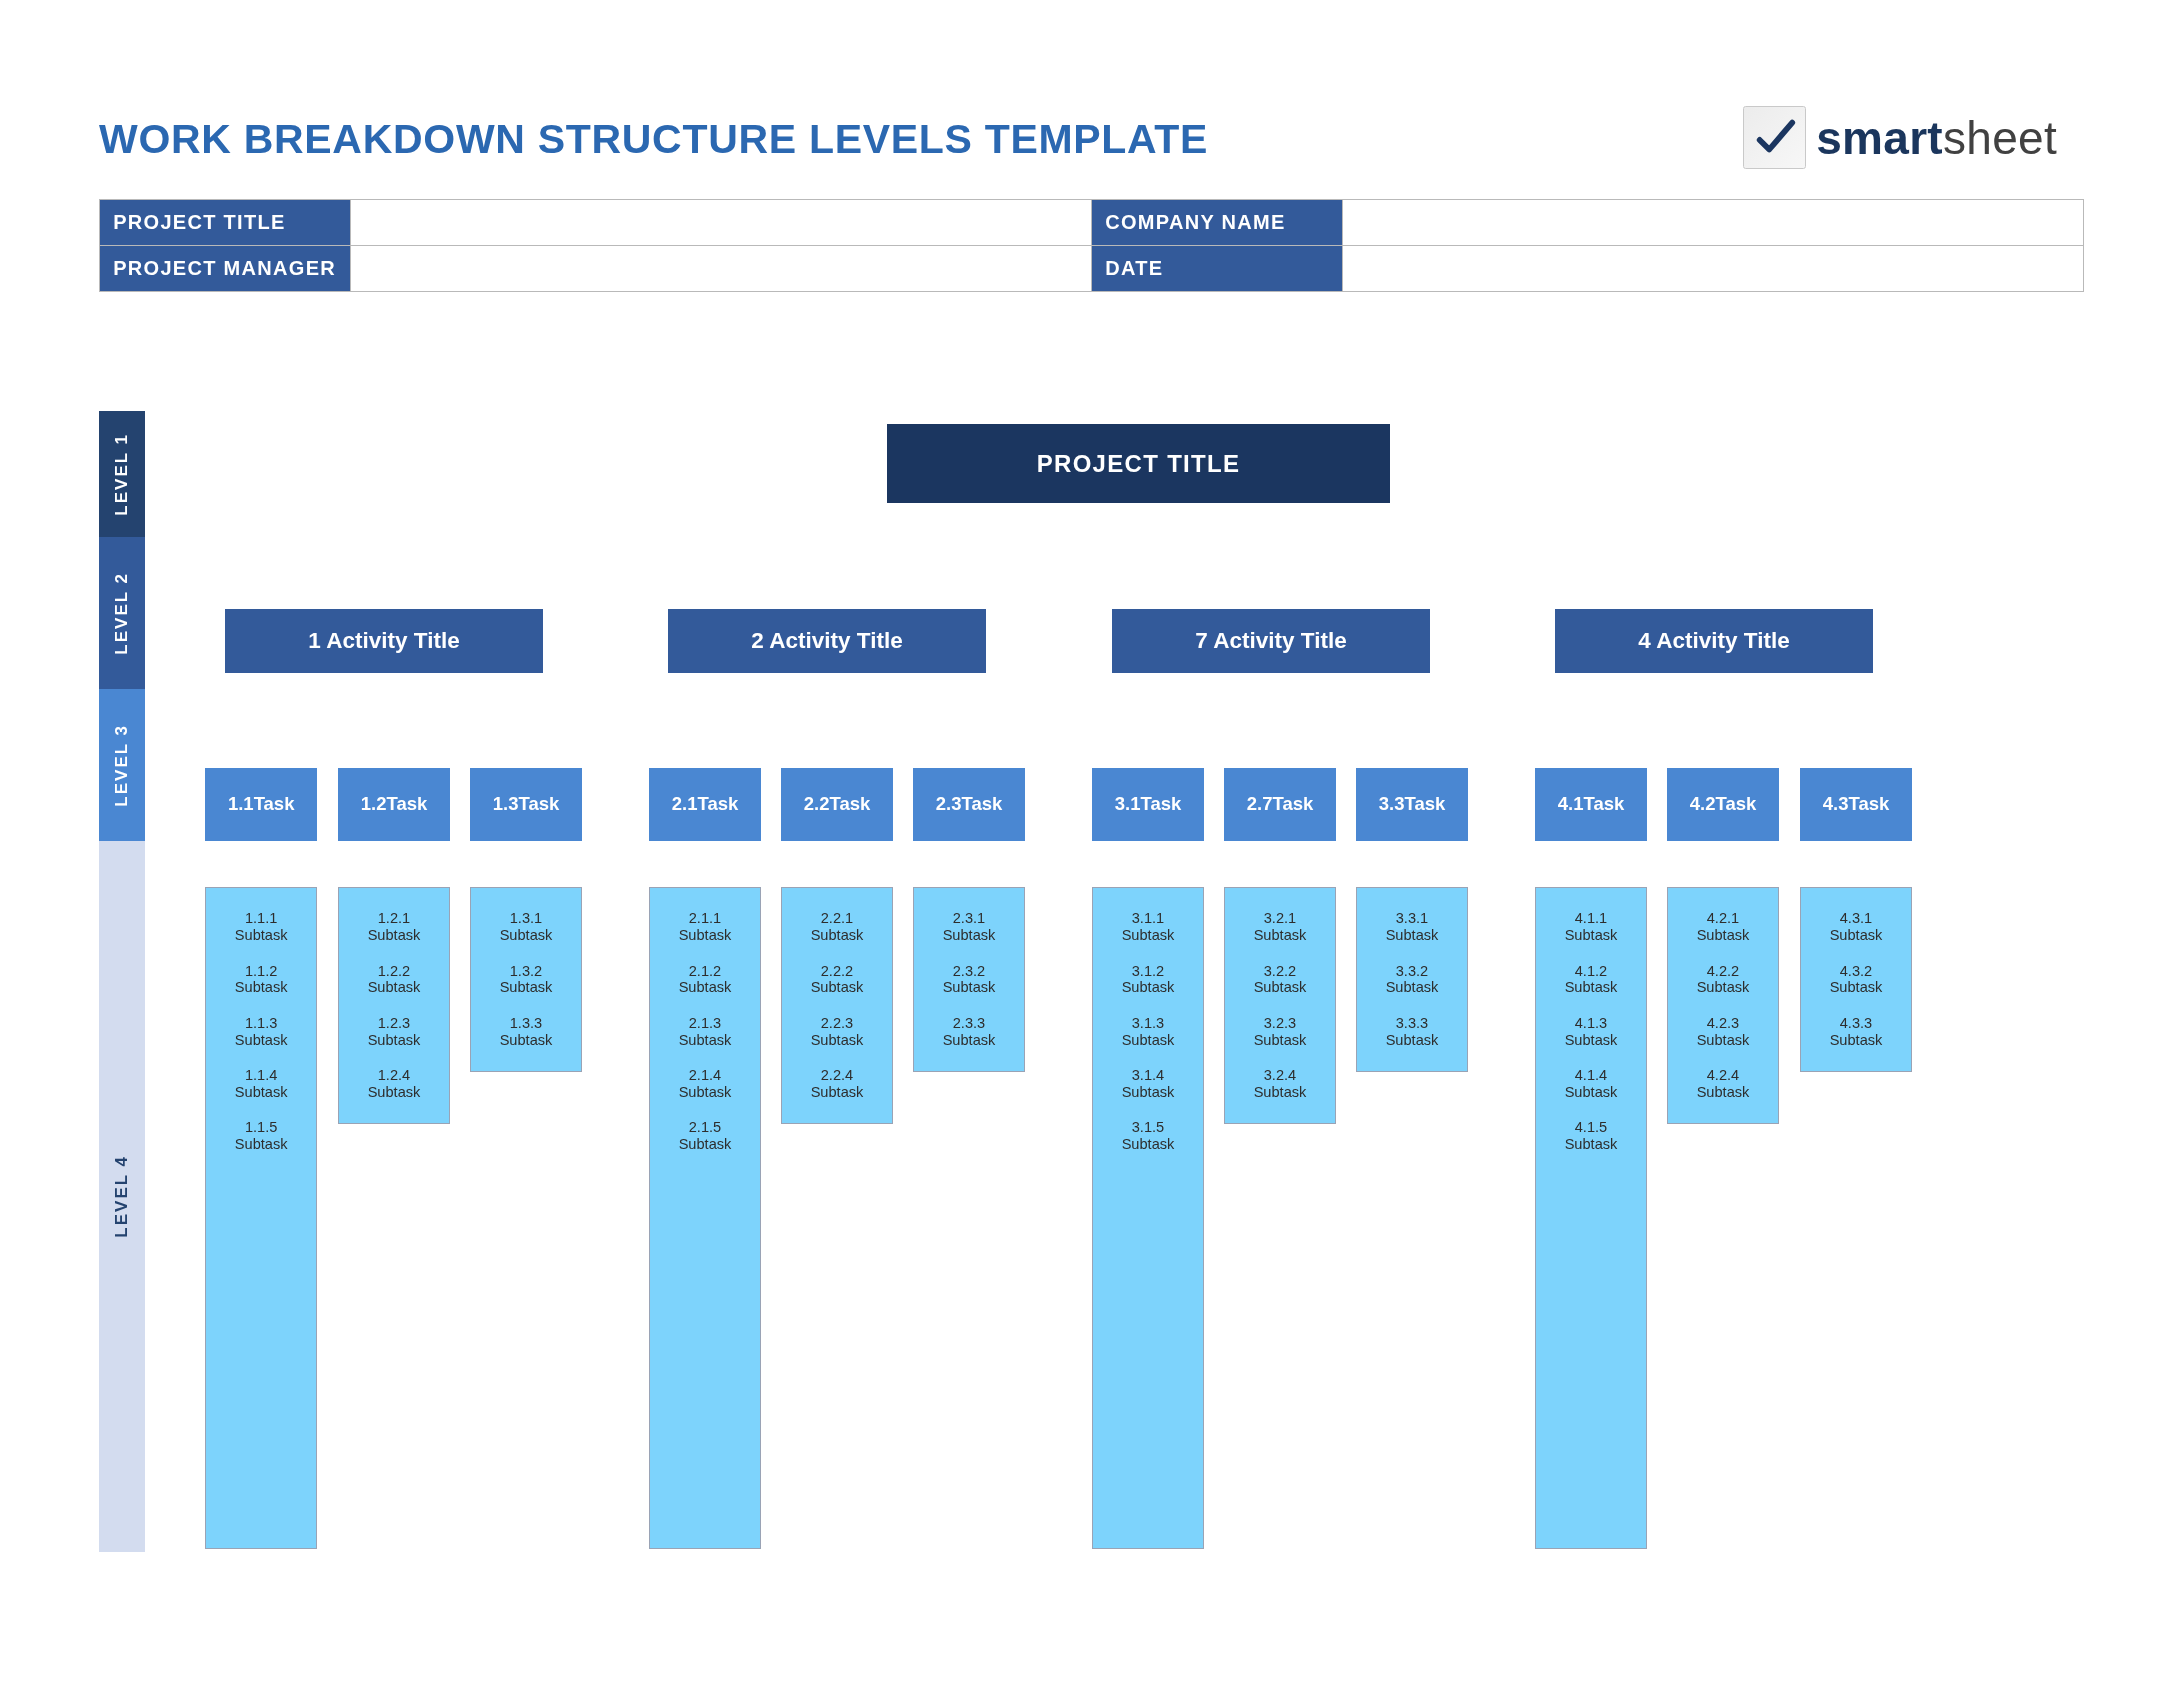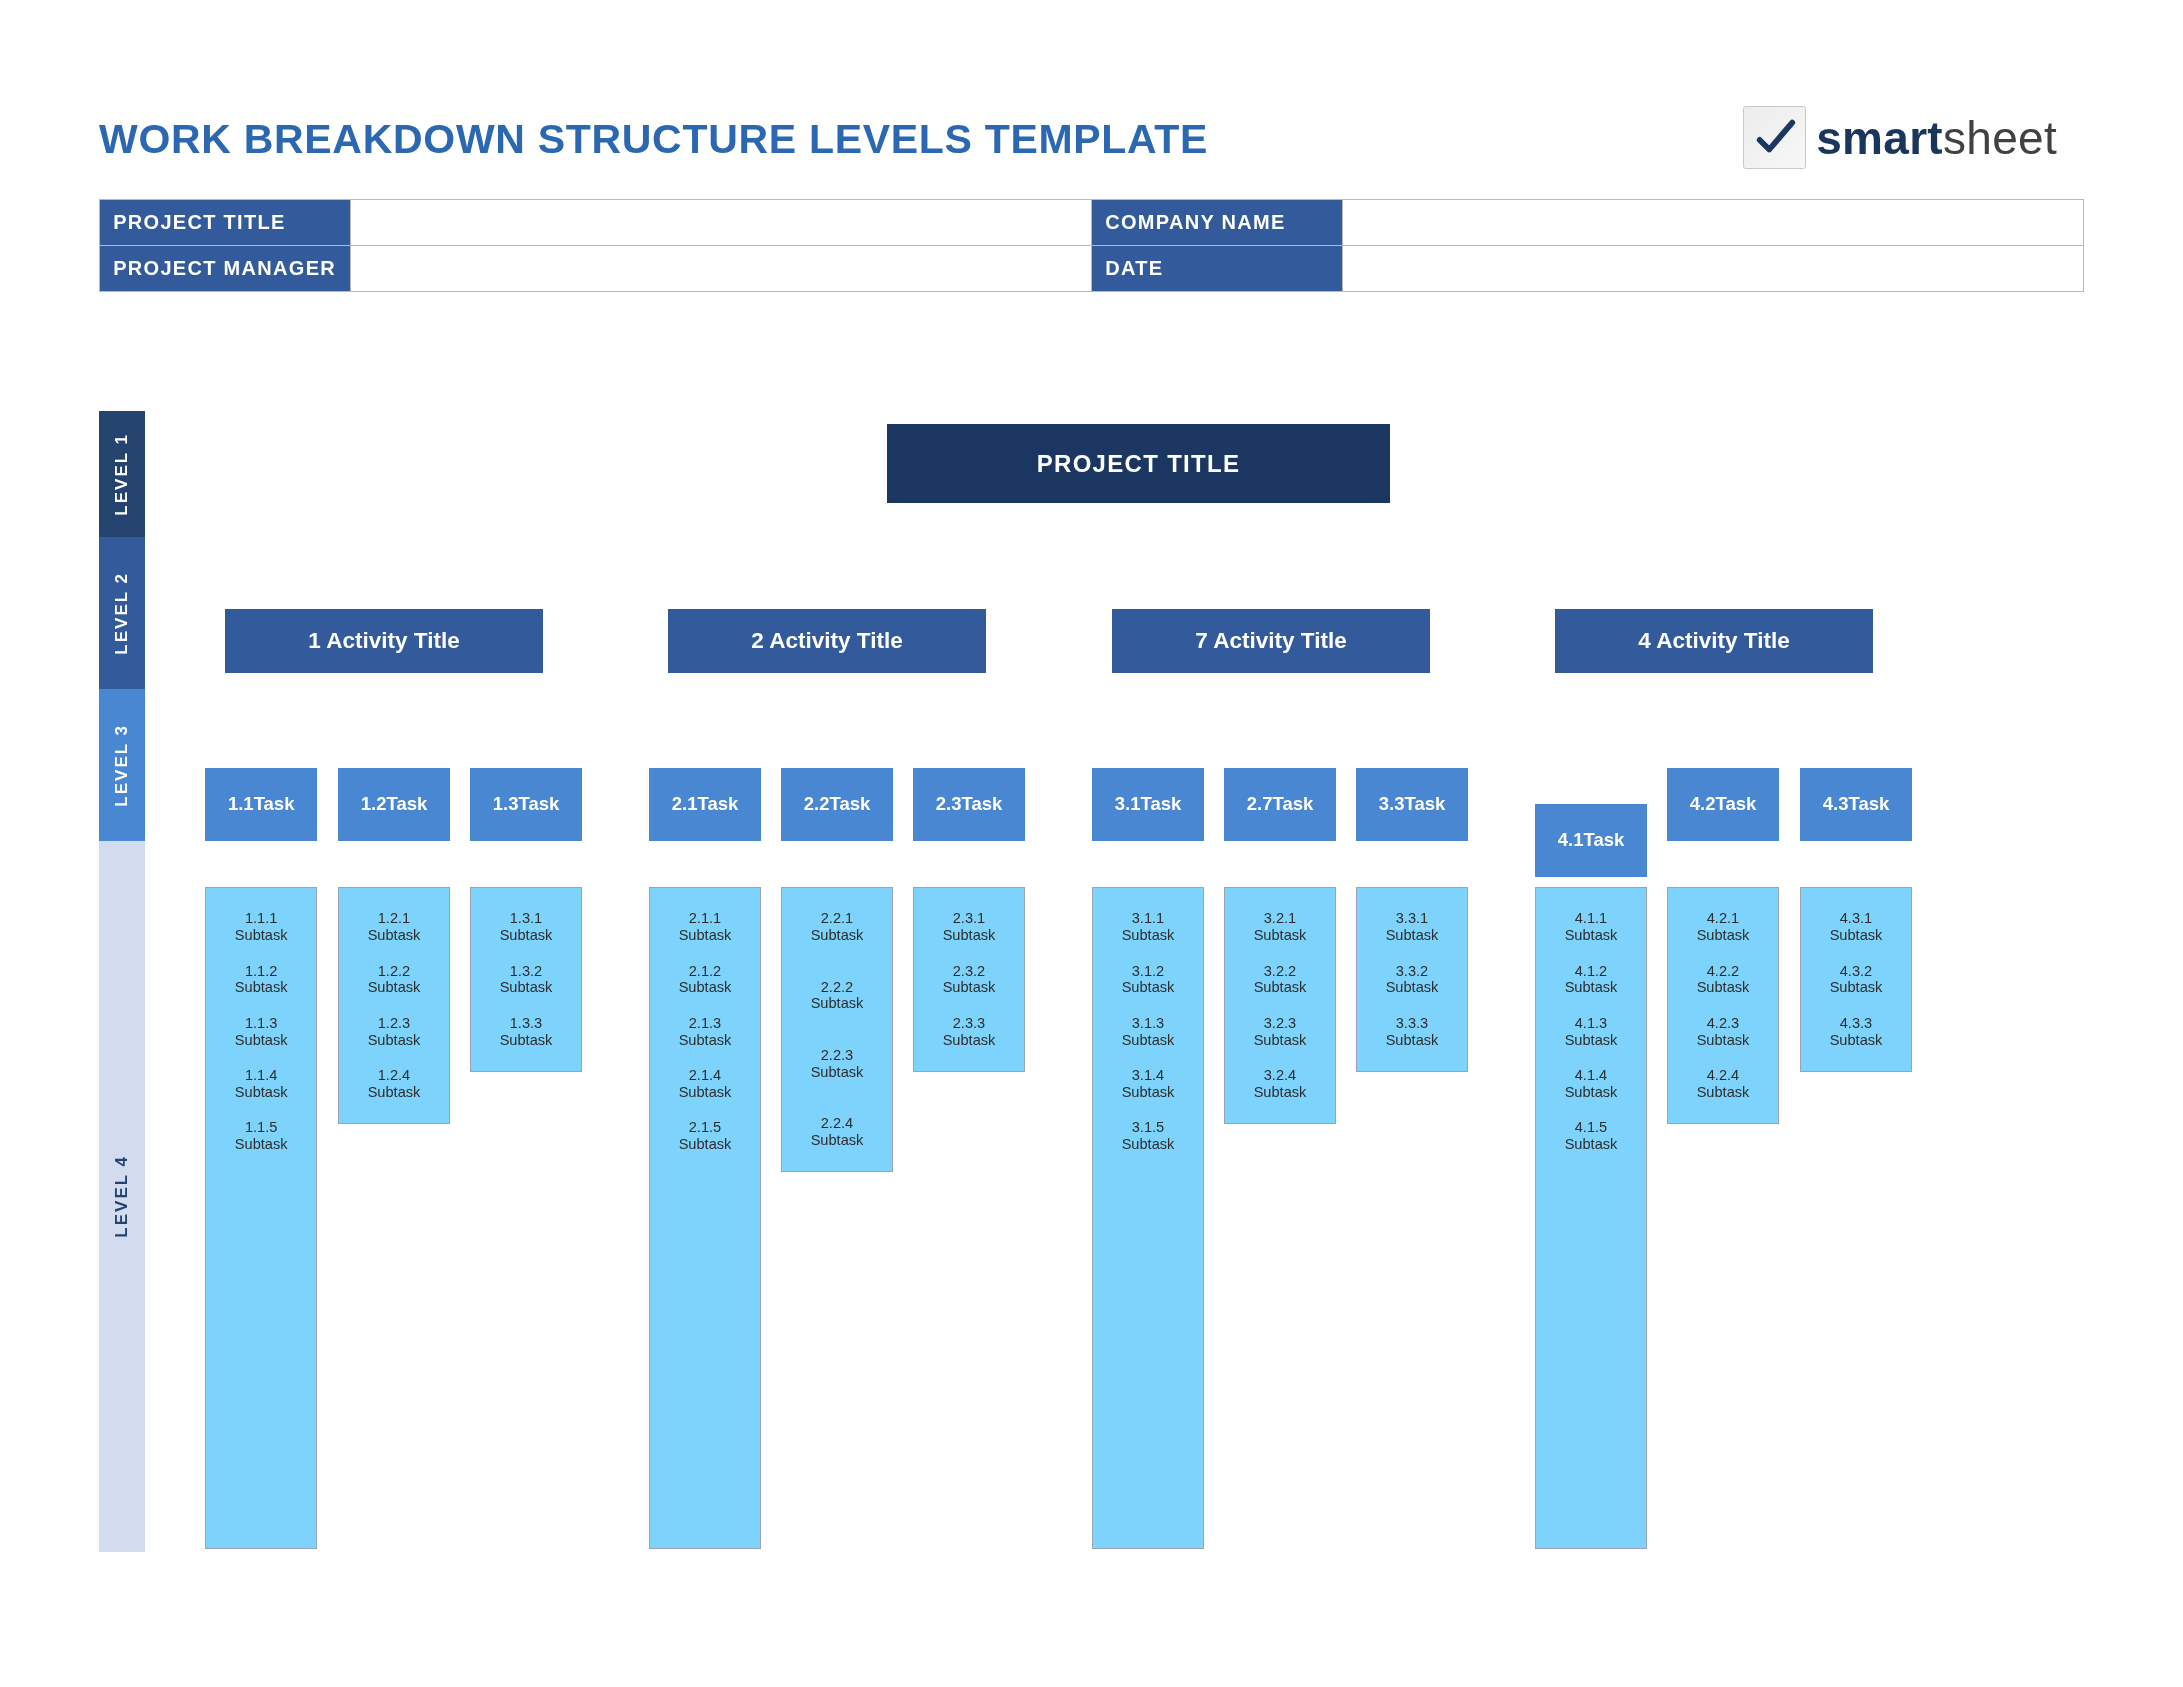--- a/index.html
+++ b/index.html
@@ -182,21 +182,21 @@
             <span>Task</span>
           </div>
           <div class="l3box" style="left: 1032px;">
             <span>2.7</span>
             <span>Task</span>
           </div>
           <div class="l3box" style="left: 1164px;">
             <span>3.3</span>
             <span>Task</span>
           </div>
-          <div class="l3box" style="left: 1343px; margin-top: 36px;">
+          <div class="l3box" style="left: 1343px;">
             <span>4.1</span>
             <span>Task</span>
           </div>
           <div class="l3box" style="left: 1475px;">
             <span>4.2</span>
             <span>Task</span>
           </div>
           <div class="l3box" style="left: 1608px;">
             <span>4.3</span>
             <span>Task</span>
@@ -221,21 +221,21 @@
             <div class="st">1.3.2<br>Subtask</div>
             <div class="st">1.3.3<br>Subtask</div>
           </div>
           <div class="l4box" style="left: 457px; min-height: 662px;">
             <div class="st">2.1.1<br>Subtask</div>
             <div class="st">2.1.2<br>Subtask</div>
             <div class="st">2.1.3<br>Subtask</div>
             <div class="st">2.1.4<br>Subtask</div>
             <div class="st">2.1.5<br>Subtask</div>
           </div>
-          <div class="l4box" style="left: 589px; gap: 16px;">
+          <div class="l4box" style="left: 589px;">
             <div class="st">2.2.1<br>Subtask</div>
             <div class="st">2.2.2<br>Subtask</div>
             <div class="st">2.2.3<br>Subtask</div>
             <div class="st">2.2.4<br>Subtask</div>
           </div>
           <div class="l4box" style="left: 721px;">
             <div class="st">2.3.1<br>Subtask</div>
             <div class="st">2.3.2<br>Subtask</div>
             <div class="st">2.3.3<br>Subtask</div>
           </div>

